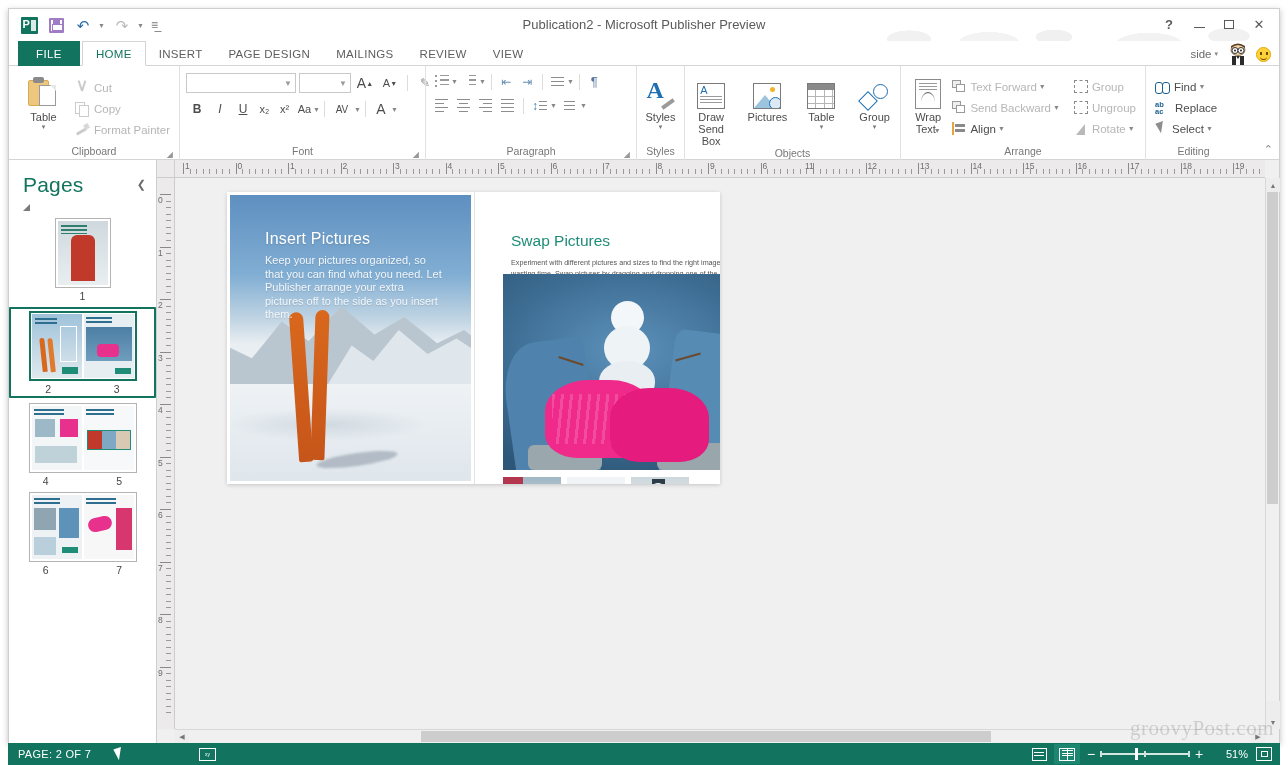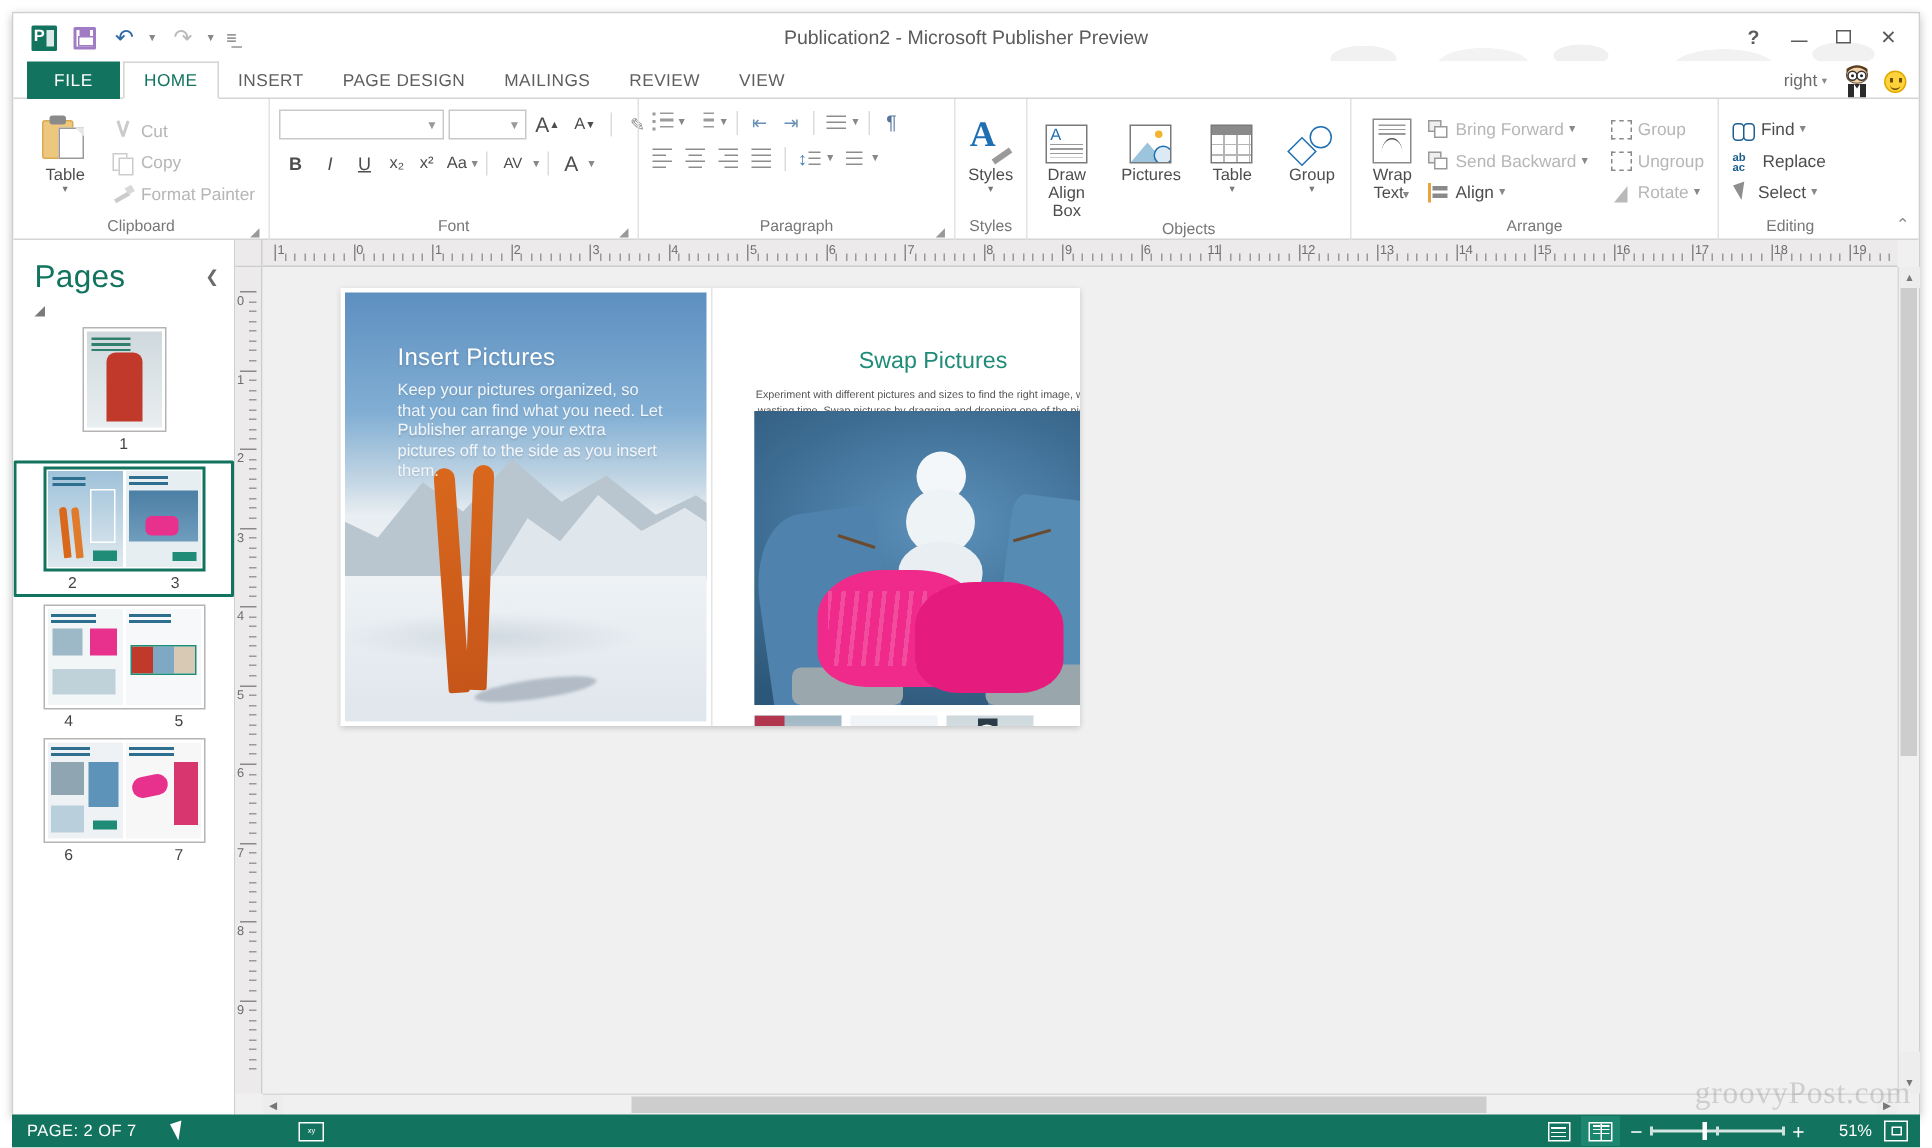--- a/index.html
+++ b/index.html
@@ -268,21 +268,21 @@
     background:radial-gradient(ellipse 60% 40% at 40% 50%, rgba(190,202,212,.55), transparent 70%);}
   .ski{ position:absolute; width:14px; height:150px; background:linear-gradient(#d9681d,#c6551a); border-radius:7px 7px 2px 2px;}
   .ski.a{ left:64px; top:117px; transform:rotate(-4deg);}
   .ski.b{ left:83px; top:115px; transform:rotate(2deg);}
   .ski-shadow{ position:absolute; left:86px; top:258px; width:82px; height:13px; background:rgba(120,134,148,.45); border-radius:50%; transform:rotate(-8deg); filter:blur(1px);}
   .left-head{ position:absolute; left:38px; top:38px; width:180px; color:#fff; }
   .left-head h2{ font-size:16px; font-weight:normal; letter-spacing:.2px; margin-bottom:6px; text-shadow:0 1px 2px rgba(0,0,0,.15);}
   .left-head p{ font-size:11px; line-height:13.5px; color:#f2f6fa; text-shadow:0 1px 1px rgba(0,0,0,.12);}
 
   
-  .rp-head{ position:absolute; left:24px; top:40px; width:246px;text-align:center;}
+  .rp-head{ position:absolute; left:36px; top:40px; width:246px;}
   .rp-head h2{ font-size:15.5px; color:#1f8c78; font-weight:normal; margin-bottom:7px;}
   .rp-head p{ font-size:7.2px; line-height:11px; color:#555;}
   .bigphoto{ position:absolute; left:28px; top:82px; width:248px; height:196px; overflow:hidden;
     background:linear-gradient(135deg,#3f6f96 0%,#5b87a7 40%,#7ea6c2 100%); }
   .bigphoto .coat{ position:absolute; left:-10%; top:-6%; width:120%; height:112%;
      background:radial-gradient(ellipse 70% 60% at 50% 40%, #5d92bb 0%, #3d6c92 60%, #2d5778 100%);}
   .bigphoto .sleeveL{ position:absolute; left:2%; top:34%; width:34%; height:70%; background:#4f83ad; border-radius:40% 10% 0 0; transform:rotate(-8deg);}
   .bigphoto .sleeveR{ position:absolute; right:0%; top:30%; width:34%; height:74%; background:#568bb4; border-radius:10% 40% 0 0; transform:rotate(7deg);}
   .bigphoto .snowman{ position:absolute; left:50%; top:14%; transform:translateX(-50%); width:56px;}
   .bigphoto .sm-h{ width:33px;height:33px;border-radius:50%;background:#f4f7f9;margin:0 auto;}
@@ -391,21 +391,21 @@
       <div class="tab-file">FILE</div>
       <div class="tabs">
         <div class="tab active">HOME</div>
         <div class="tab">INSERT</div>
         <div class="tab">PAGE DESIGN</div>
         <div class="tab">MAILINGS</div>
         <div class="tab">REVIEW</div>
         <div class="tab">VIEW</div>
       </div>
       <div class="user-area">
-        <span class="user-name">right</span>
+        <span class="user-name">side</span>
         <span class="tiny-caret">▾</span>
         <span class="avatar">
           <svg width="28" height="22" viewBox="0 0 28 22">
             <ellipse cx="15" cy="7" rx="7" ry="5.5" fill="#f2d2a8" stroke="#6b4a2a" stroke-width="0.7"></ellipse>
             <path d="M8 5 Q15 -1 22 5 L22 3 Q15 -2 8 3 Z" fill="#5a3b1e"></path>
             <circle cx="12" cy="7.5" r="3" fill="#fff" stroke="#333" stroke-width="1"></circle>
             <circle cx="18" cy="7.5" r="3" fill="#fff" stroke="#333" stroke-width="1"></circle>
             <circle cx="12" cy="7.5" r="1" fill="#222"></circle>
               <circle cx="18" cy="7.5" r="1" fill="#222"></circle>
             <rect x="9" y="13" width="12" height="9" fill="#2b2b2b"></rect>
@@ -627,21 +627,21 @@
       </div>
 
       <div class="rgroup" style="width:216px;">
         <div class="gbody" style="gap:16px;">
           <div class="bigbtn" style="width:52px;">
             <span class="bico">
                 <span class="ico-textbox"></span>
               </span>
             <span class="blabel">
               <span>Draw</span><br>
-              <span>Align Box</span>
+              <span>Send Box</span>
             </span>
           </div>
           <div class="bigbtn" style="width:52px;">
             <span class="bico">
                 <span class="ico-pictures">
                   <i class="sun"></i>
                   <i class="mt"></i>
                   <i class="gl"></i>
                 </span>
               </span>
@@ -682,21 +682,21 @@
               <span>Text</span><span class="tiny-caret">▼</span>
             </span>
           </div>
           <div style="padding-top:3px;">
             <div class="smallrow">
                 <span class="smallbtn disabled">
                   <span class="mini-sq">
                     <i></i>
                     <i></i>
                   </span>
-                  <span>Bring Forward</span>
+                  <span>Text Forward</span>
                   <span class="tiny-caret">▼</span>
                 </span>
               </div>
             <div class="smallrow">
                 <span class="smallbtn disabled">
                   <span class="mini-sq">
                     <i></i>
                     <i></i>
                   </span>
                   <span>Send Backward</span>

